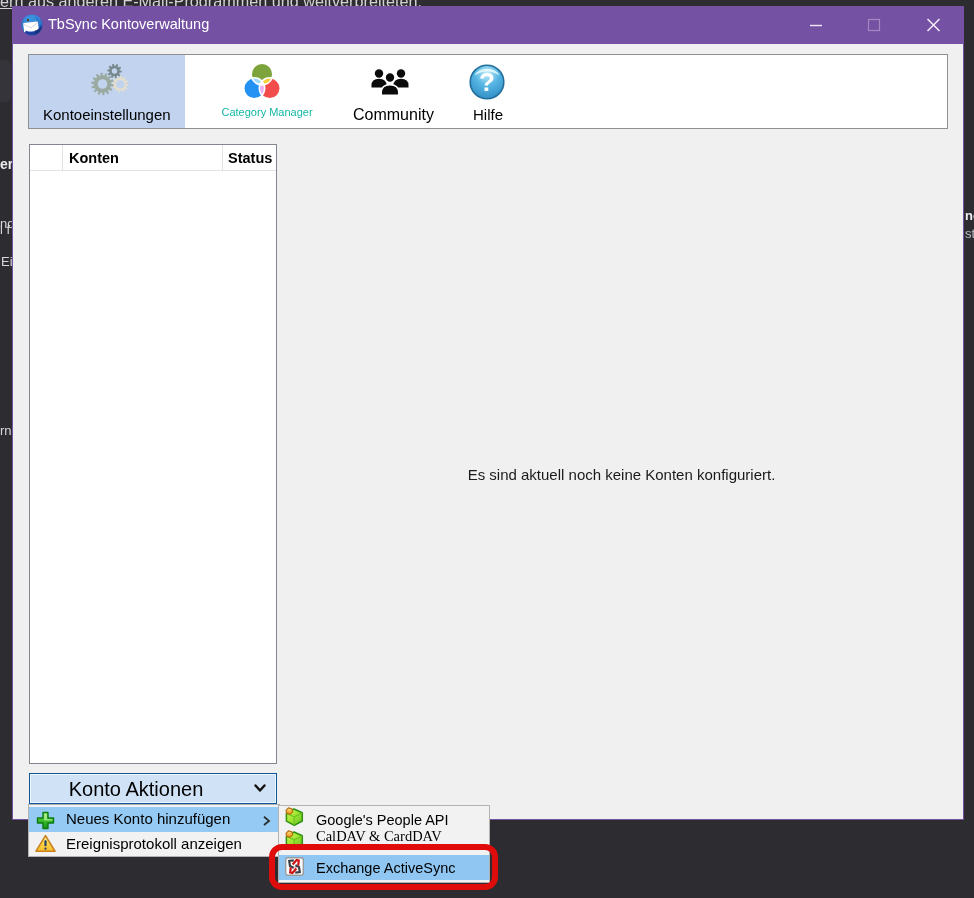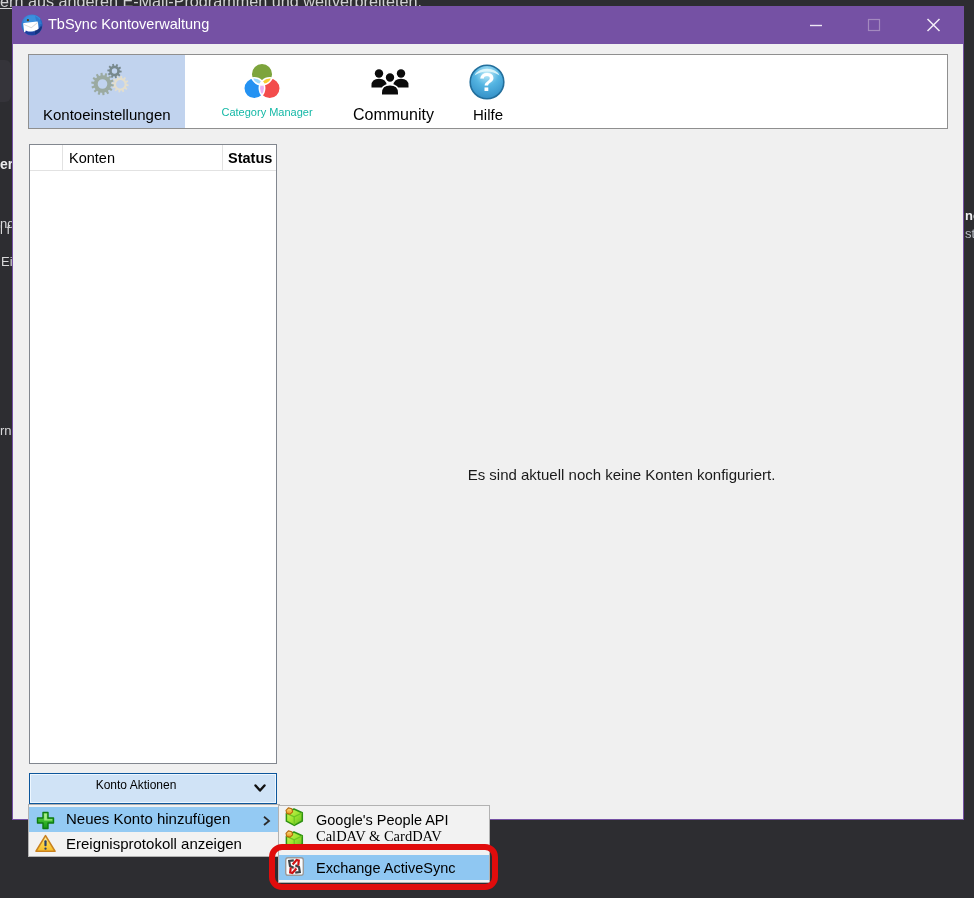--- a/index.html
+++ b/index.html
@@ -125,27 +125,27 @@
   <circle cx="18" cy="18" r="16.8" fill="url(#hg)" stroke="#236f9c" stroke-width="1.6"></circle>
   <path d="M5.5,11.5 Q18,3.5 30.5,11.5 Q27,4.8 18,4.8 Q9,4.8 5.5,11.5 Z" fill="#e8fafd" opacity="0.85"></path>
   <text x="18" y="26.5" text-anchor="middle" font-size="26" font-weight="bold" fill="#ffffff" font-family="Liberation Sans">?</text>
 </svg>
 <div class="abs" style="left:473px;top:106px;white-space:nowrap;font-size:15px;color:#000;">Hilfe</div>
 
 <div class="abs" style="left:29px;top:144px;width:248px;height:620px;background:#ffffff;border:1px solid #82878f;box-sizing:border-box;"></div>
 <div class="abs" style="left:62px;top:145px;width:1px;height:25px;background:#e2e2e2;"></div>
 <div class="abs" style="left:222px;top:145px;width:1px;height:25px;background:#e2e2e2;"></div>
 <div class="abs" style="left:30px;top:170px;width:246px;height:1px;background:#e2e2e2;"></div>
-<div class="abs" style="left:69px;top:150px;font-size:14.5px;font-weight:normal;color:#000;">Konten</div>
+<div class="abs" style="left:69px;top:150px;font-size:14.5px;font-weight:bold;color:#000;">Konten</div>
 <div class="abs" style="left:228px;top:150px;font-size:14.5px;font-weight:bold;color:#000;text-align:center;">Status</div>
 
 <div class="abs" style="left:277px;top:466px;width:689px;text-align:center;font-size:15px;color:#1a1a1a;">Es sind aktuell noch keine Konten konfiguriert.</div>
 
 <div class="abs" style="left:29px;top:773px;width:248px;height:31px;background:#d0e3f6;border:1.5px solid #0d569b;box-sizing:border-box;box-shadow:inset 0 0 0 1px #eef7ff;"></div>
-<div class="abs" style="left:29px;top:778px;width:214px;text-align:center;font-size:12px;color:#000;">Konto Aktionen</div>
+<div class="abs" style="left:29px;top:778px;width:214px;text-align:center;font-size:20px;color:#000;">Konto Aktionen</div>
 <svg class="abs" style="left:253px;top:783px;" width="14" height="11" viewBox="0 0 14 11">
   <path d="M2.5,2.5 L7,7.5 L11.5,2.5" stroke="#111" stroke-width="2.4" fill="none" stroke-linecap="round" stroke-linejoin="round"></path>
 </svg>
 
 <div class="abs" style="left:28px;top:804px;width:252px;height:53px;background:#f2f2f2;border:1px solid #b2b2b2;box-sizing:border-box;"></div>
 <div class="abs" style="left:29px;top:807px;width:250px;height:24.5px;background:#94caf3;"></div>
 <svg class="abs" style="left:36px;top:811px;" width="19" height="19" viewBox="0 0 19 19">
   <defs>
       <linearGradient id="plg" x1="0" y1="0" x2="0" y2="1">
     <stop offset="0%" stop-color="#8be45e"></stop>

